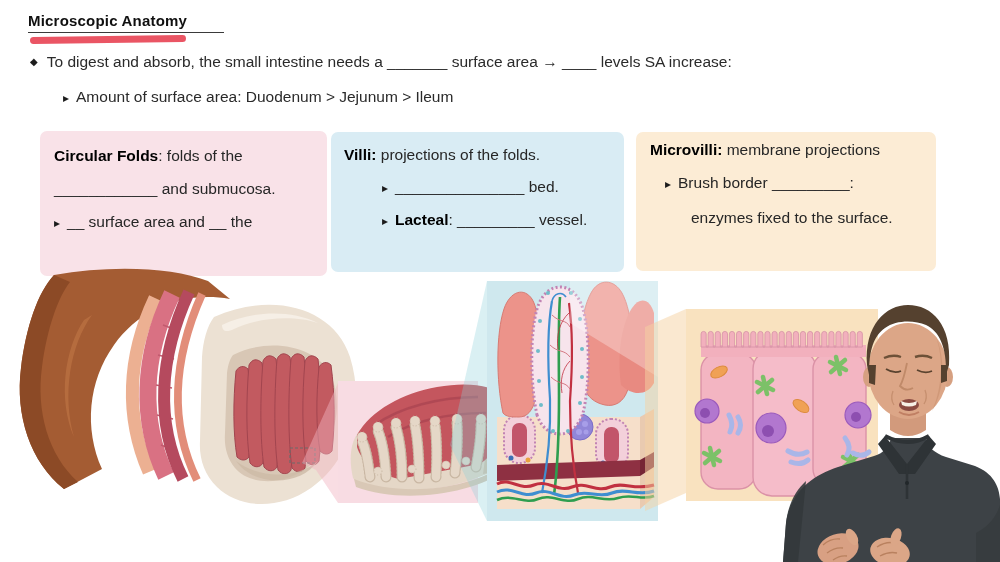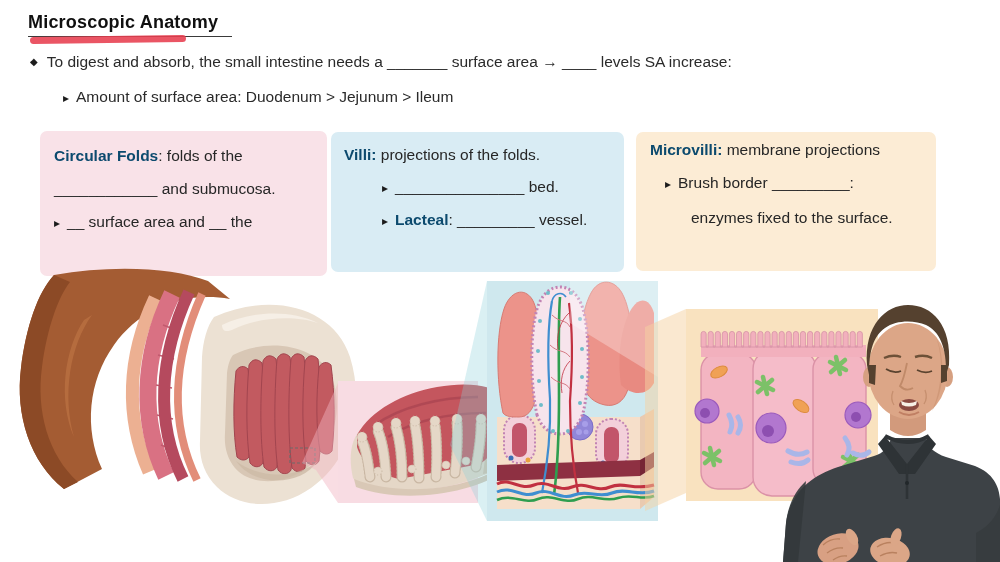--- a/index.html
+++ b/index.html
@@ -1,31 +1,31 @@
 <!DOCTYPE html>
 <html><head>
 <meta charset="utf-8">
 <style>
   html,body{margin:0;padding:0;background:#fff;}
   .slide{position:relative;width:1000px;height:562px;background:#ffffff;overflow:hidden;
          font-family:"Liberation Sans","DejaVu Sans",sans-serif;color:#2a2a2a;}
   
   .title-wrap{position:absolute;left:28px;top:12px;}
-  .title-wrap h1{margin:0;font-size:18px;font-weight:bold;color:#101010;letter-spacing:.2px;
+  .title-wrap h1{margin:0;font-size:15px;font-weight:bold;color:#101010;letter-spacing:.2px;
                  padding:0 14px 3px 0;border-bottom:1.5px solid #3a3a3a;min-width:182px;display:inline-block;}
   .red-marker{position:absolute;left:2px;top:24px;width:156px;height:7px;background:#e73e4e;
               border-radius:4px;transform:rotate(-0.8deg);opacity:.88;}
   .bullet-main{position:absolute;left:30px;top:53px;font-size:15.5px;white-space:nowrap;}
   .bullet-sub{position:absolute;left:63px;top:88px;font-size:15.5px;white-space:nowrap;}
   .marker-diamond{font-size:10px;margin-right:9px;vertical-align:2px;color:#1c1c1c;}
   .marker-tri{font-size:12px;margin-right:7px;color:#1c1c1c;}
   
   .card{position:absolute;border-radius:7px;font-size:15.5px;color:#262626;}
   .card .ln{white-space:nowrap;}
-  .card b{font-weight:bold;color:#0c4a6e;}
+  .card b{font-weight:bold;color:#000000;}
   .card-pink{left:40px;top:131px;width:273px;height:137px;background:#f9e2e8;padding:8px 0 0 14px;line-height:33px;}
   .card-blue{left:331px;top:132px;width:280px;height:133px;background:#d9ecf4;padding:7px 0 0 13px;line-height:31.5px;}
   .card-orange{left:636px;top:132px;width:286px;height:138px;background:#fcecd5;padding:1px 0 0 14px;line-height:33px;}
   .ind-13{margin-left:13px;} .ind-15{margin-left:15px;} .ind-31{margin-left:41px;} .ind-38{margin-left:38px;}
   svg{position:absolute;left:0;top:265px;}
 </style>
 </head>
 <body>
 
 <div class="slide">

